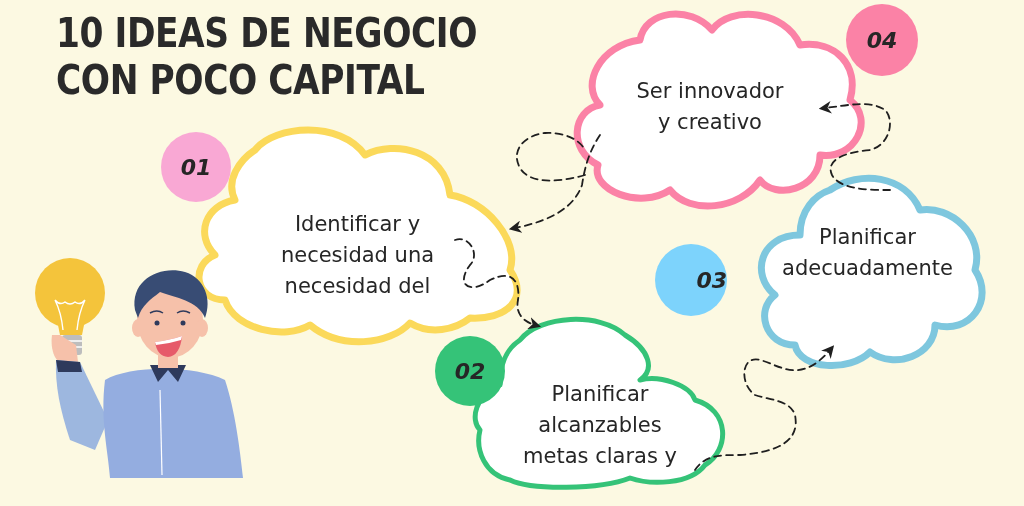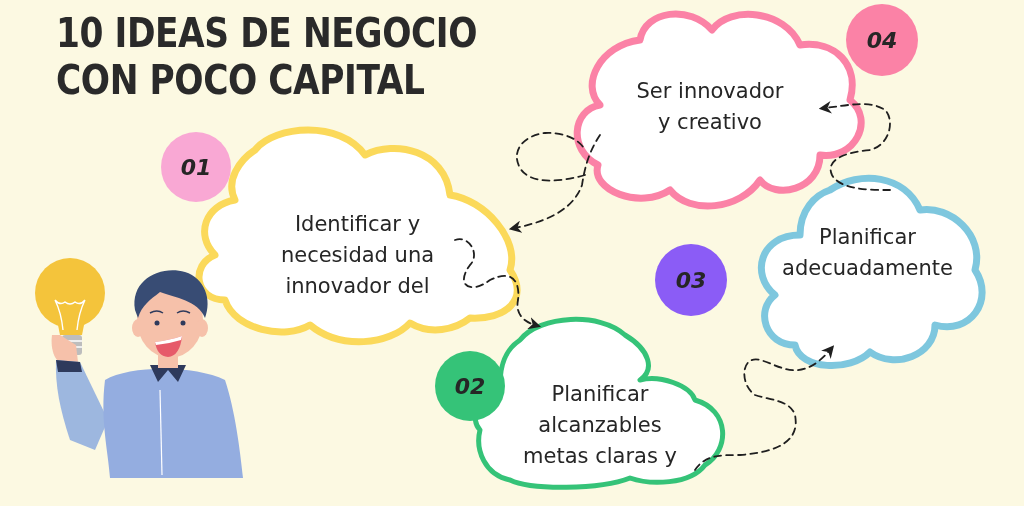--- a/index.html
+++ b/index.html
@@ -154,34 +154,34 @@
       <path d="M 150 313 Q 157 309 163 313 M 177 313 Q 183 309 190 313" stroke="#2e3a5c" stroke-width="1.5" fill="none"></path>
 
       <path d="M 155 342 Q 170 340 182 336 Q 180 356 168 357 Q 157 356 155 342 Z" fill="#e65a6a"></path>
       <path d="M 155 342 Q 170 340 182 336 L 181 340 Q 168 344 156 345 Z" fill="#ffffff"></path>
     </g>
   </svg>
 
   <div class="badge" style="left:161px; top:132px; width:70px; height:70px; background:#f9a8d4;">
     <span>01</span>
   </div>
-  <div class="badge" style="left:435px; top:351px; width:70px; height:70px; background:#35c378;">
+  <div class="badge" style="left:435px; top:336px; width:70px; height:70px; background:#35c378;">
     <span>02</span>
   </div>
-  <div class="badge" style="left:655px; top:244px; width:72px; height:72px; background:#8b5cf6;">
+  <div class="badge" style="left:655px; top:244px; width:72px; height:72px; background:#7dd3fc;justify-content:flex-end;">
     <span>03</span>
   </div>
   <div class="badge" style="left:846px; top:4px; width:72px; height:72px; background:#fb82a6;">
     <span>04</span>
   </div>
 
   <div class="cloud-text" style="left:250px; top:170px; width:215px; height:130px;margin-top:20px;">
     <span>Identificar y</span>
     <span>necesidad una</span>
-    <span>innovador del</span>
+    <span>necesidad del</span>
   </div>
 
   <div class="cloud-text" style="left:500px; top:375px; width:200px; height:100px;">
     <span>Planificar</span>
     <span>alcanzables</span>
     <span>metas claras y</span>
   </div>
 
   <div class="cloud-text" style="left:765px; top:220px; width:205px; height:66px;">
     <span>Planificar</span>

